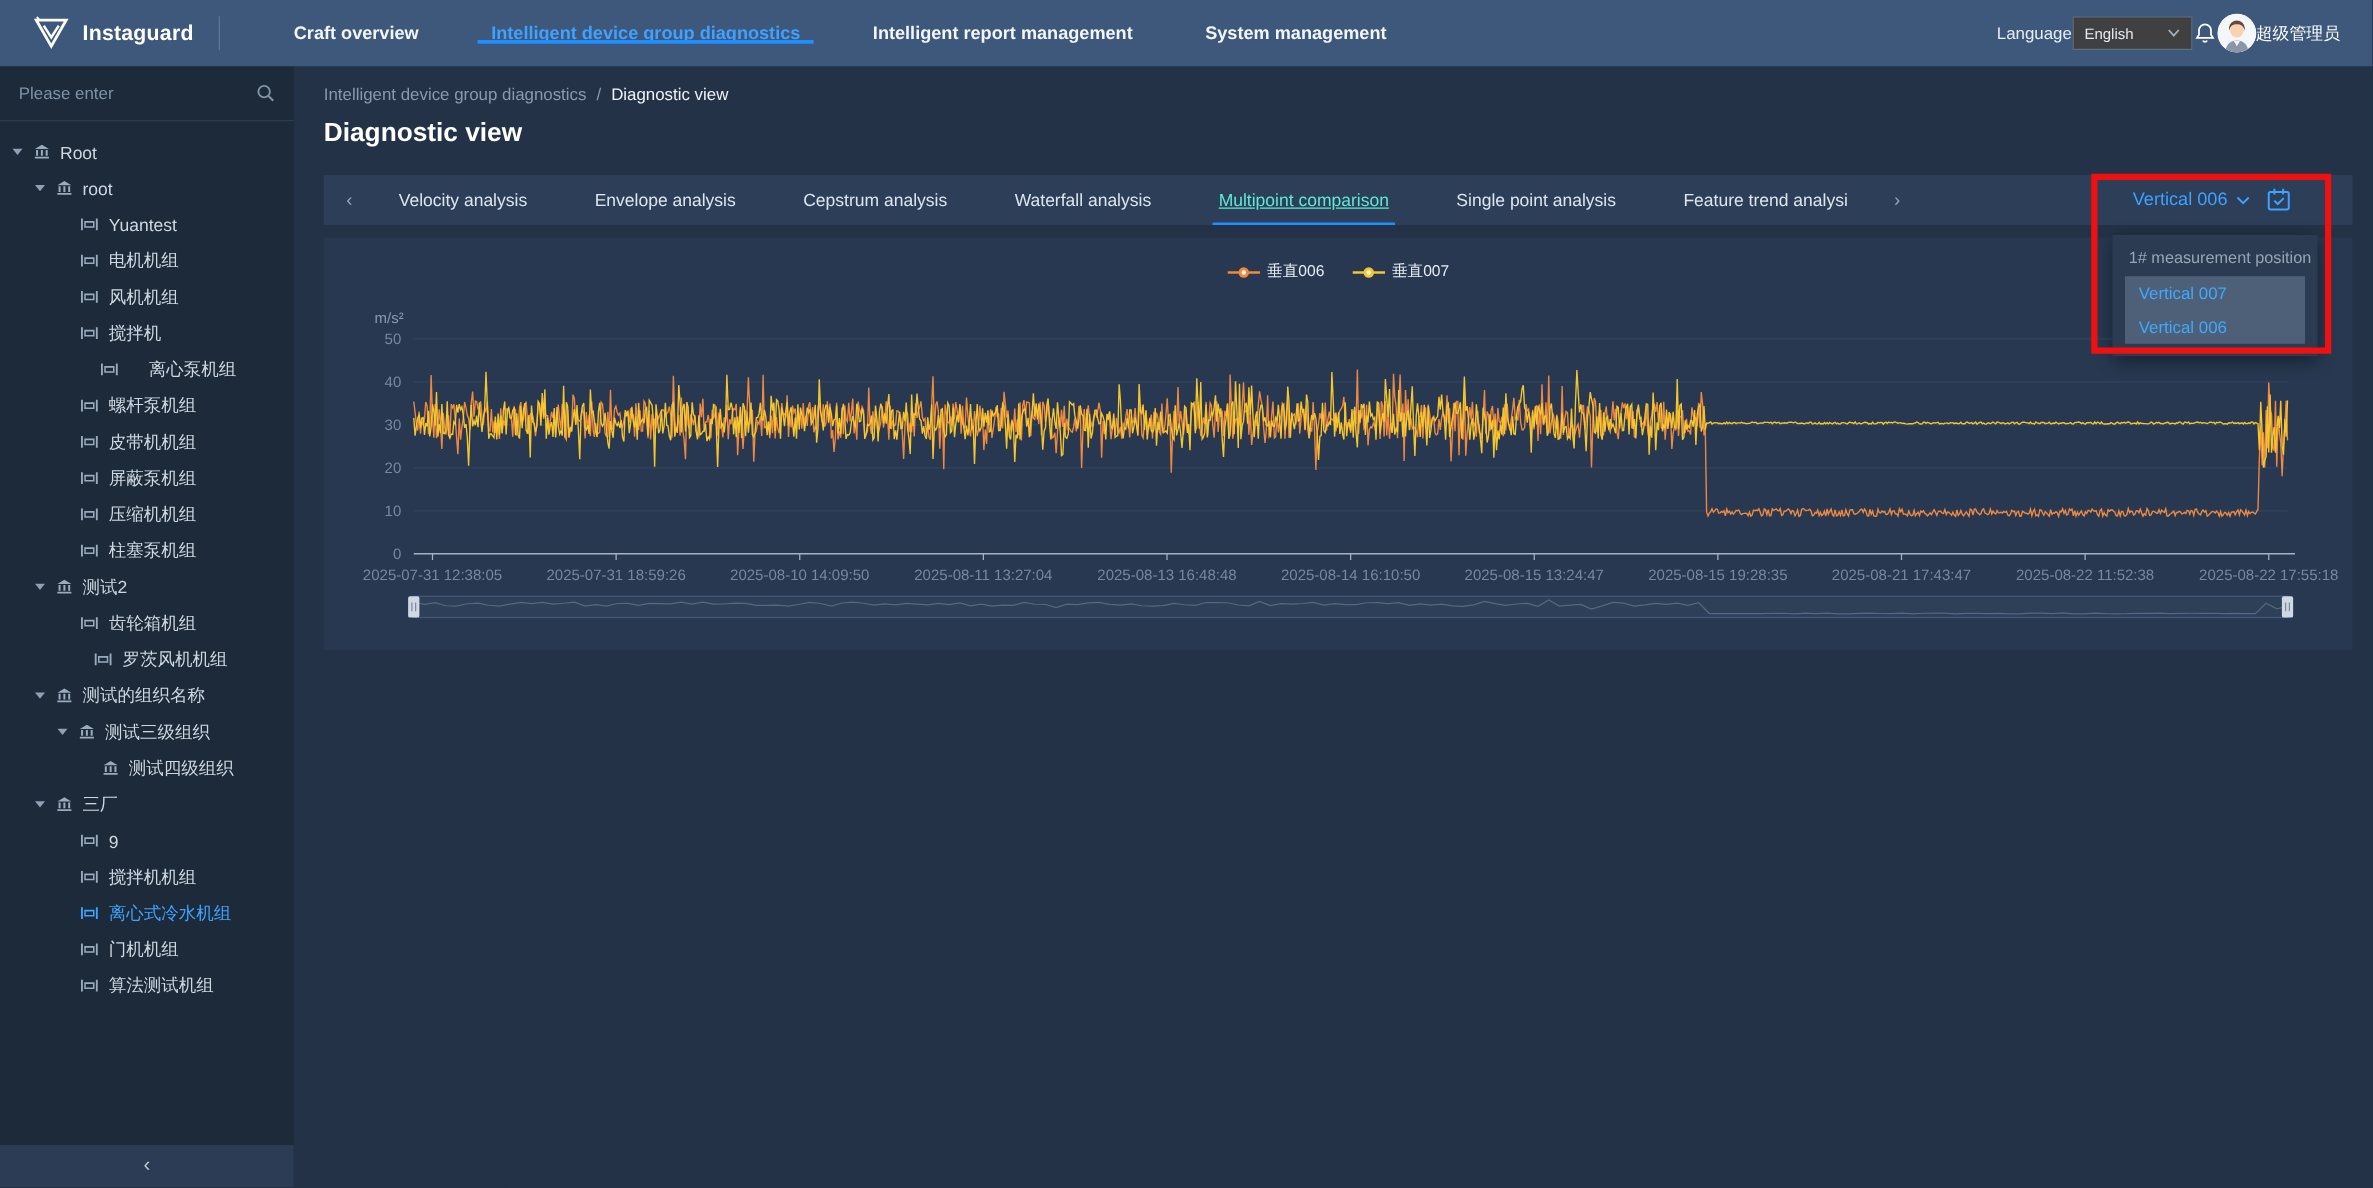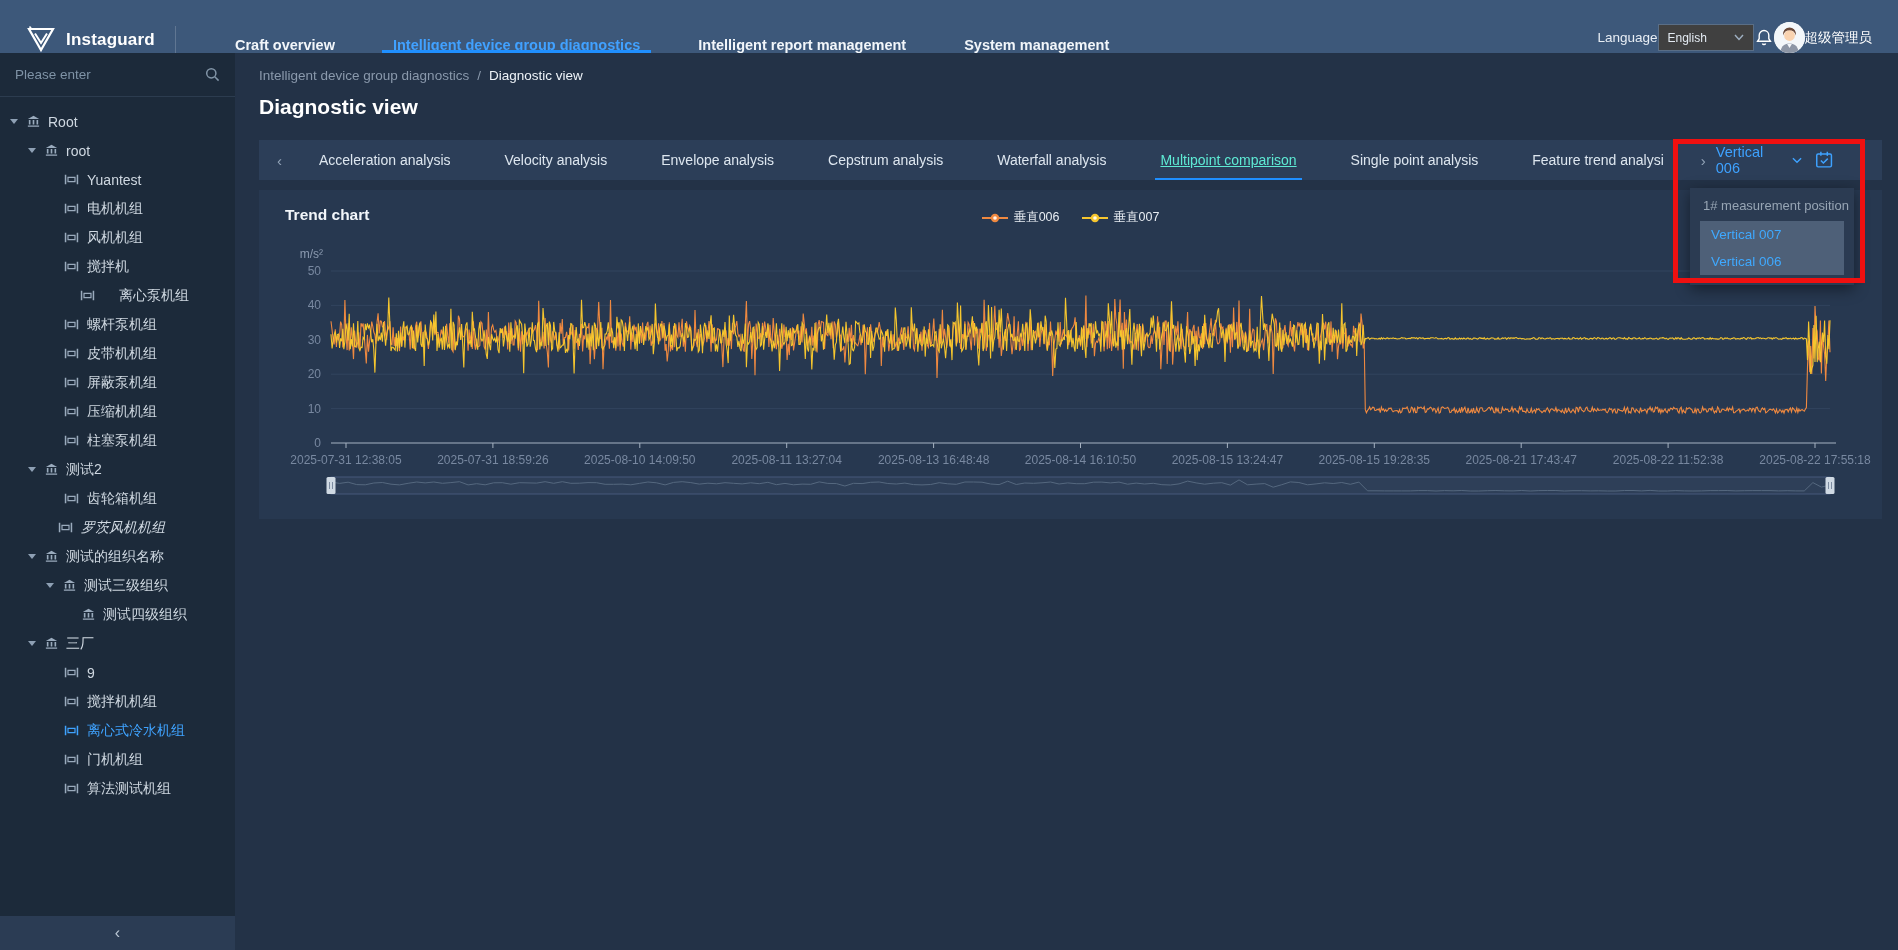--- a/index.html
+++ b/index.html
@@ -5,21 +5,21 @@
   * { margin:0; padding:0; box-sizing:border-box; }
   html,body { width:1898px; height:950px; }
   body {
     position:relative; overflow:hidden;
     background:#233247;
     font-family:"Liberation Sans", sans-serif;
     color:#e6ecf2;
   }
   
   .topnav { position:absolute; top:0; left:0; right:0; height:53px; background:#3d587a;
-            display:flex; align-items:flex-end; z-index:30; }
+            display:flex; align-items:center; z-index:30; }
   .logo-zone { display:flex; align-items:center; gap:10px; width:176px; padding-left:26px;
                border-right:1px solid rgba(255,255,255,.18); }
   .logo-text { font-size:17px; font-weight:bold; color:#fff; letter-spacing:.2px; }
   .nav-menu { display:flex; align-items:stretch; margin-left:30px; }
   .nav-item { display:flex; align-items:center; padding:0 29px; font-size:14.5px; font-weight:bold;
               color:#f2f6fa; position:relative; cursor:pointer; white-space:nowrap; }
   .nav-item.active { color:#41a1ff; }
   .nav-item.active::after { content:""; position:absolute; left:18px; right:18px; bottom:0; height:3px; background:#1f8fff; }
   .nav-right { margin-left:auto; display:flex; align-items:center; padding-right:26px; }
   .lang-label { font-size:13.5px; color:#e8eef5; }
@@ -276,21 +276,21 @@
         <span class="caret-space"></span>
         <span class="ticon">
           <svg width="15" height="11" viewBox="0 0 15 11">
             <path d="M.8 .8h1.5v9.4H.8Z M12.7 .8h1.5v9.4h-1.5Z"></path>
             <rect x="3.4" y="2.8" width="8.2" height="5.4" fill="none" stroke-width="1.3" style="stroke:inherit"></rect>
             <path d="M3.4 2.8h8.2v1.3H3.4Z M3.4 6.9h8.2v1.3H3.4Z M3.4 2.8h1.2v5.4H3.4Z M10.4 2.8h1.2v5.4h-1.2Z"></path>
           </svg>
         </span>
         <span class="tlabel">齿轮箱机组</span>
       </div>
-      <div class="tree-row" style="padding-left: 40px; font-style: italic;">
+      <div class="tree-row" style="padding-left: 57px;">
         <span class="caret-space"></span>
         <span class="ticon">
           <svg width="15" height="11" viewBox="0 0 15 11">
             <path d="M.8 .8h1.5v9.4H.8Z M12.7 .8h1.5v9.4h-1.5Z"></path>
             <rect x="3.4" y="2.8" width="8.2" height="5.4" fill="none" stroke-width="1.3" style="stroke:inherit"></rect>
             <path d="M3.4 2.8h8.2v1.3H3.4Z M3.4 6.9h8.2v1.3H3.4Z M3.4 2.8h1.2v5.4H3.4Z M10.4 2.8h1.2v5.4h-1.2Z"></path>
           </svg>
         </span>
         <span class="tlabel">罗茨风机机组</span>
       </div>
@@ -395,21 +395,20 @@
   <div class="breadcrumb">
     <span>Intelligent device group diagnostics</span>
     <span>/</span>
     <span class="current">Diagnostic view</span>
   </div>
   <h1 class="page-title">Diagnostic view</h1>
 
   <div class="tabbar">
     <span class="tab-scroll">‹</span>
     <div class="tab-list">
-        <div class="tab">Acceleration analysis</div>
         <div class="tab">Velocity analysis</div>
         <div class="tab">Envelope analysis</div>
         <div class="tab">Cepstrum analysis</div>
         <div class="tab">Waterfall analysis</div>
         <div class="tab active">Multipoint comparison</div>
         <div class="tab">Single point analysis</div>
         <div class="tab">Feature trend analysi</div>
       </div>
     <span class="tab-scroll">›</span>
     <div class="measure-trigger">
@@ -423,21 +422,20 @@
         <rect x="3" y="4.5" width="16" height="14" rx="1.5"></rect>
         <line x1="7.5" y1="2" x2="7.5" y2="6.5"></line>
           <line x1="14.5" y1="2" x2="14.5" y2="6.5"></line>
         <polyline points="7.5,11.5 10.2,14.2 15,9.5"></polyline>
       </svg>
     </div>
   </div>
 
   <section class="chart-panel">
     <div class="panel-header">
-      <div class="panel-title">Trend chart</div>
       <div class="legend">
           <div class="legend-item">
             <svg width="26" height="12" viewBox="0 0 26 12">
               <line x1="0" y1="6" x2="26" y2="6" stroke="#ef8940" stroke-width="2"></line>
               <circle cx="13" cy="6" r="4.2" fill="#ef8940"></circle>
               <circle cx="13" cy="6" r="1.8" fill="#ffffff" opacity="0.9"></circle>
             </svg>
             <span>垂直006</span>
           </div>
           <div class="legend-item">

